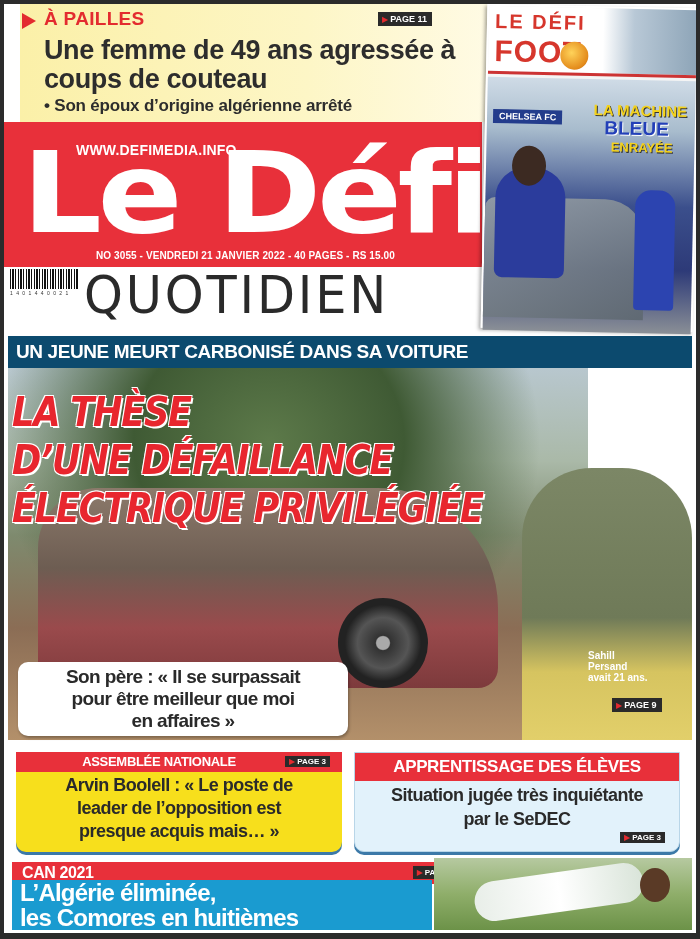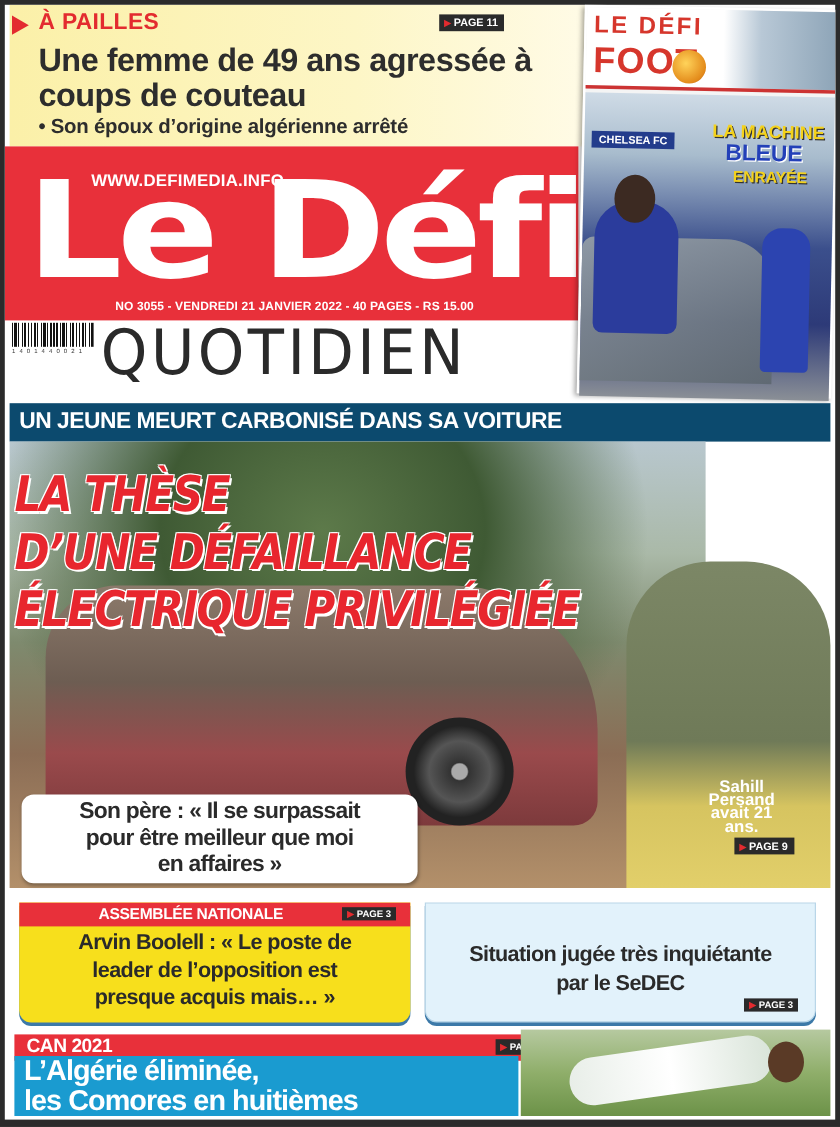--- a/index.html
+++ b/index.html
@@ -1,21 +1,21 @@
 <!DOCTYPE html>
 <html><head>
 <meta charset="utf-8">
 <style>
   * { box-sizing: border-box; margin: 0; padding: 0; }
   html, body { width: 700px; height: 939px; background: #2b2b2b; overflow: hidden; }
   body { font-family: "Liberation Sans", "DejaVu Sans", sans-serif; position: relative; }
   .page { position: absolute; left: 4px; top: 4px; width: 692px; height: 929px; background: #fff; overflow: hidden; }
 
   
-  .teaser { position: absolute; left: 4px; top: 0; width: 480px; height: 118px;
+  .teaser { position: absolute; left: 16px; top: 0; width: 480px; height: 118px;
     background: linear-gradient(90deg, #fbf0a8 0%, #fdf6c6 60%, #fffbe6 100%); }
   .teaser .arrow { position: absolute; left: 2px; top: 9px; width: 0; height: 0;
     border-top: 8px solid transparent; border-bottom: 8px solid transparent; border-left: 14px solid #e32b2f; }
   .teaser .kicker { position: absolute; left: 24px; top: 4px; font-weight: bold; font-size: 19px; color: #e32b2f; letter-spacing: 0.3px; }
   .teaser .title { position: absolute; left: 24px; top: 32px; width: 450px; font-weight: bold; font-size: 27px; line-height: 29px; color: #2d2d2d; letter-spacing: -0.4px; }
   .teaser .sub { position: absolute; left: 24px; top: 92px; font-weight: bold; font-size: 17px; color: #2d2d2d; letter-spacing: -0.2px; }
   .page-tag { display: inline-block; background: #2a2a2a; color: #fff; font-weight: bold; font-size: 9px; padding: 2px 5px 2px 4px; white-space: nowrap; }
   .page-tag .tri { color: #e32b2f; margin-right: 2px; font-size: 8px; }
   .teaser .page-tag { position: absolute; right: 68px; top: 8px; }
 
@@ -52,21 +52,21 @@
   .main-photo { position: absolute; left: 4px; top: 364px; width: 580px; height: 372px;
     background:
       radial-gradient(ellipse at 45% 20%, #5d7a4a 0%, #3f5a34 30%, transparent 60%),
       linear-gradient(180deg, #b8c7ce 0%, #aab9a8 25%, #7e8a6e 45%, #8b6d55 70%, #b3906a 100%); }
   .main-photo .car-body { position: absolute; left: 30px; top: 120px; width: 460px; height: 200px; background: linear-gradient(180deg, #8c7a6b 0%, #6d5d52 40%, #9a4a4c 70%, #7d3a3c 100%); border-radius: 60px 120px 20px 20px; }
   .main-photo .wheel { position: absolute; left: 330px; top: 230px; width: 90px; height: 90px; border-radius: 50%; background: radial-gradient(circle, #aaa 0 10%, #333 12%, #555 40%, #222 60%); }
   .main-photo .person { position: absolute; left: 514px; top: 100px; width: 170px; height: 272px; background: linear-gradient(180deg, #7c8766 0%, #6f7a58 55%, #d6c460 75%, #e2cf6a 100%); border-radius: 70px 70px 0 0; }
   .headline { position: absolute; left: 4px; top: 20px; color: #e8262e; font-family: "DejaVu Sans", sans-serif; font-weight: bold; font-style: italic; font-size: 41px; line-height: 48px; letter-spacing: -1.5px; text-shadow: 2px 2px 0 #fff, -1px -1px 0 #fff, 1px -1px 0 #fff, -1px 1px 0 #fff; transform: scaleX(0.86); transform-origin: left top; }
   .quote-box { position: absolute; left: 10px; top: 294px; width: 330px; height: 74px; background: #fff; border-radius: 10px; box-shadow: 1px 2px 3px rgba(0,0,0,0.3); }
   .quote-box .q { position: absolute; left: 0; top: 4px; width: 100%; text-align: center; font-weight: bold; font-size: 19px; line-height: 22px; color: #2a2a2a; letter-spacing: -0.6px; }
-  .caption { position: absolute; left: 580px; top: 282px; width: 60px; text-align: center; color: #fff; font-weight: bold; font-size: 14px; line-height: 11px; }
+  .caption { position: absolute; left: 580px; top: 282px; width: 60px; text-align: left; color: #fff; font-weight: bold; font-size: 10px; line-height: 11px; }
   .main-photo .page-tag { position: absolute; left: 604px; top: 330px; }
   .watermark { position: absolute; left: 16px; top: 356px; color: rgba(255,255,255,0.75); font-size: 9px; letter-spacing: 0.3px; }
 
   
   .box { position: absolute; top: 748px; width: 326px; height: 100px; border-radius: 0 0 10px 10px; box-shadow: 0 3px 0 #3c79a8; overflow: hidden; }
   .box .bar { position: absolute; left: 0; top: 0; width: 100%; background: #e8303a; color: #fff; font-weight: bold; text-align: center; }
   .box .body { position: absolute; left: 0; width: 100%; text-align: center; font-weight: bold; color: #2a2a2a; letter-spacing: -0.5px; }
   .box-left { left: 12px; background: #f7df1c; }
   .box-left .bar { height: 20px; font-size: 13px; line-height: 20px; padding-right: 40px; letter-spacing: -0.3px; }
   .box-left .page-tag { position: absolute; right: 12px; top: 4px; font-size: 8px; padding: 1px 4px; }
@@ -158,20 +158,21 @@
     <div class="bar">ASSEMBLÉE NATIONALE</div>
     <span class="page-tag"><span class="tri">▶</span><span>PAGE 3</span></span>
     <div class="body">
       <div>Arvin Boolell : « Le poste de</div>
       <div>leader de l’opposition est</div>
       <div>presque acquis mais… »</div>
     </div>
   </div>
 
   <div class="box box-right">
+    <div class="bar">APPRENTISSAGE DES ÉLÈVES</div>
     <div class="body">
       <div>Situation jugée très inquiétante</div>
       <div>par le SeDEC</div>
     </div>
     <span class="page-tag"><span class="tri">▶</span><span>PAGE 3</span></span>
   </div>
 
   <div class="can">
     <div class="bar">
       <div class="k">CAN 2021</div>

